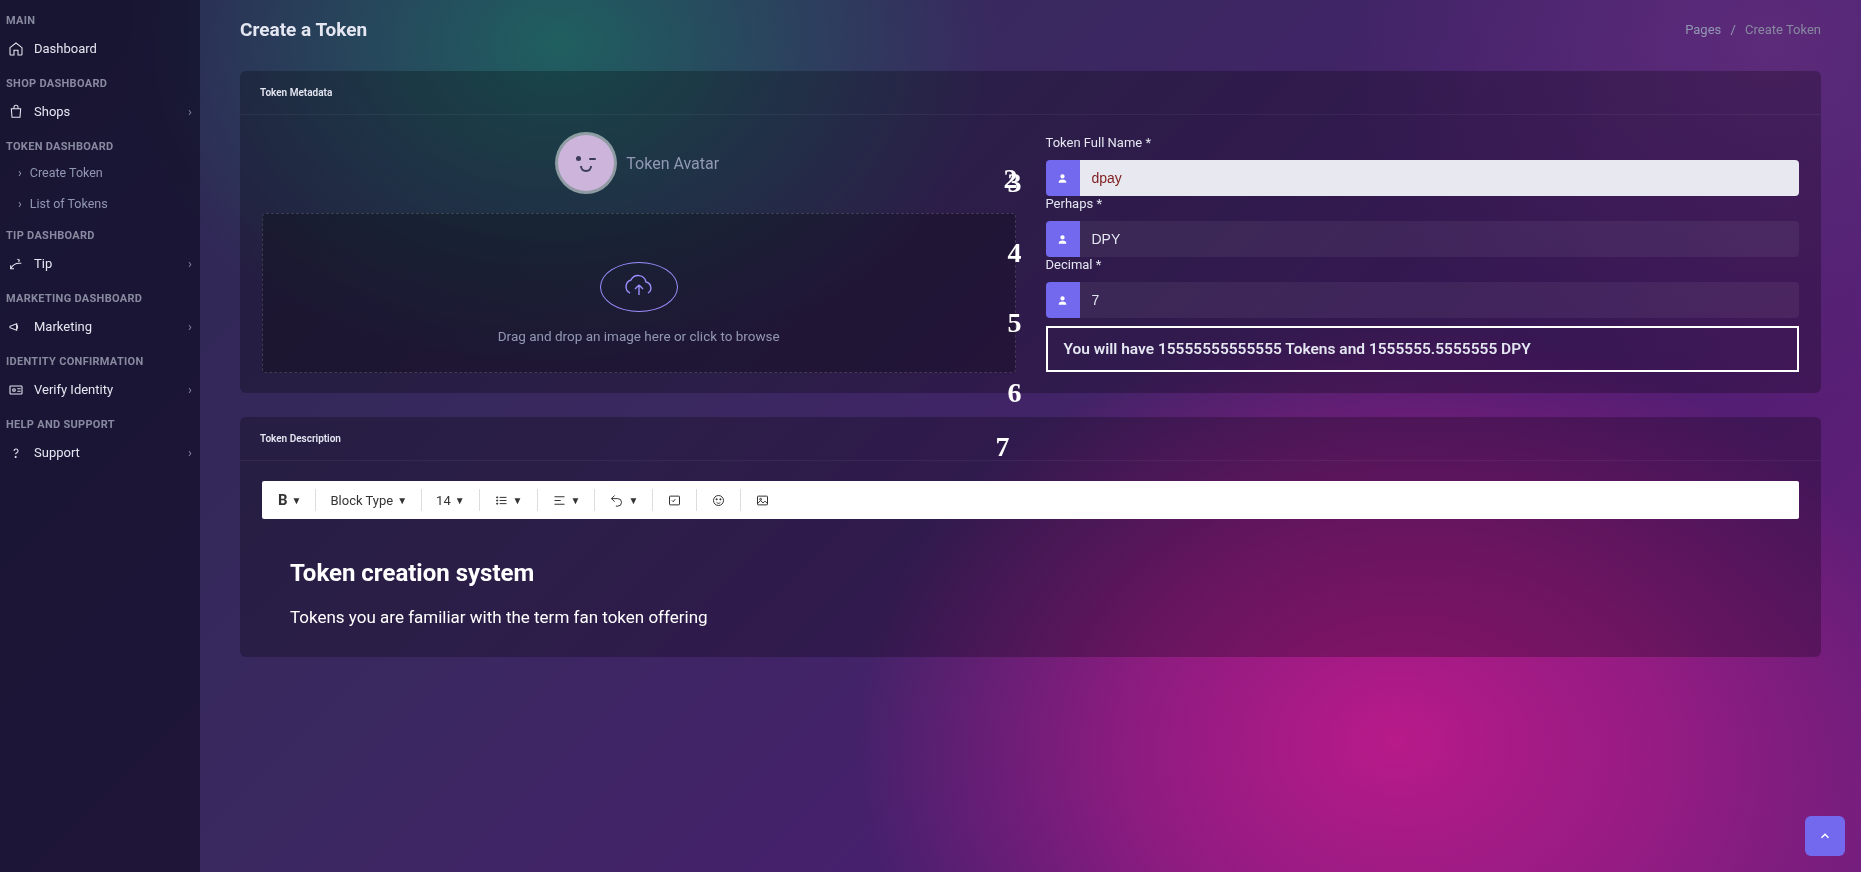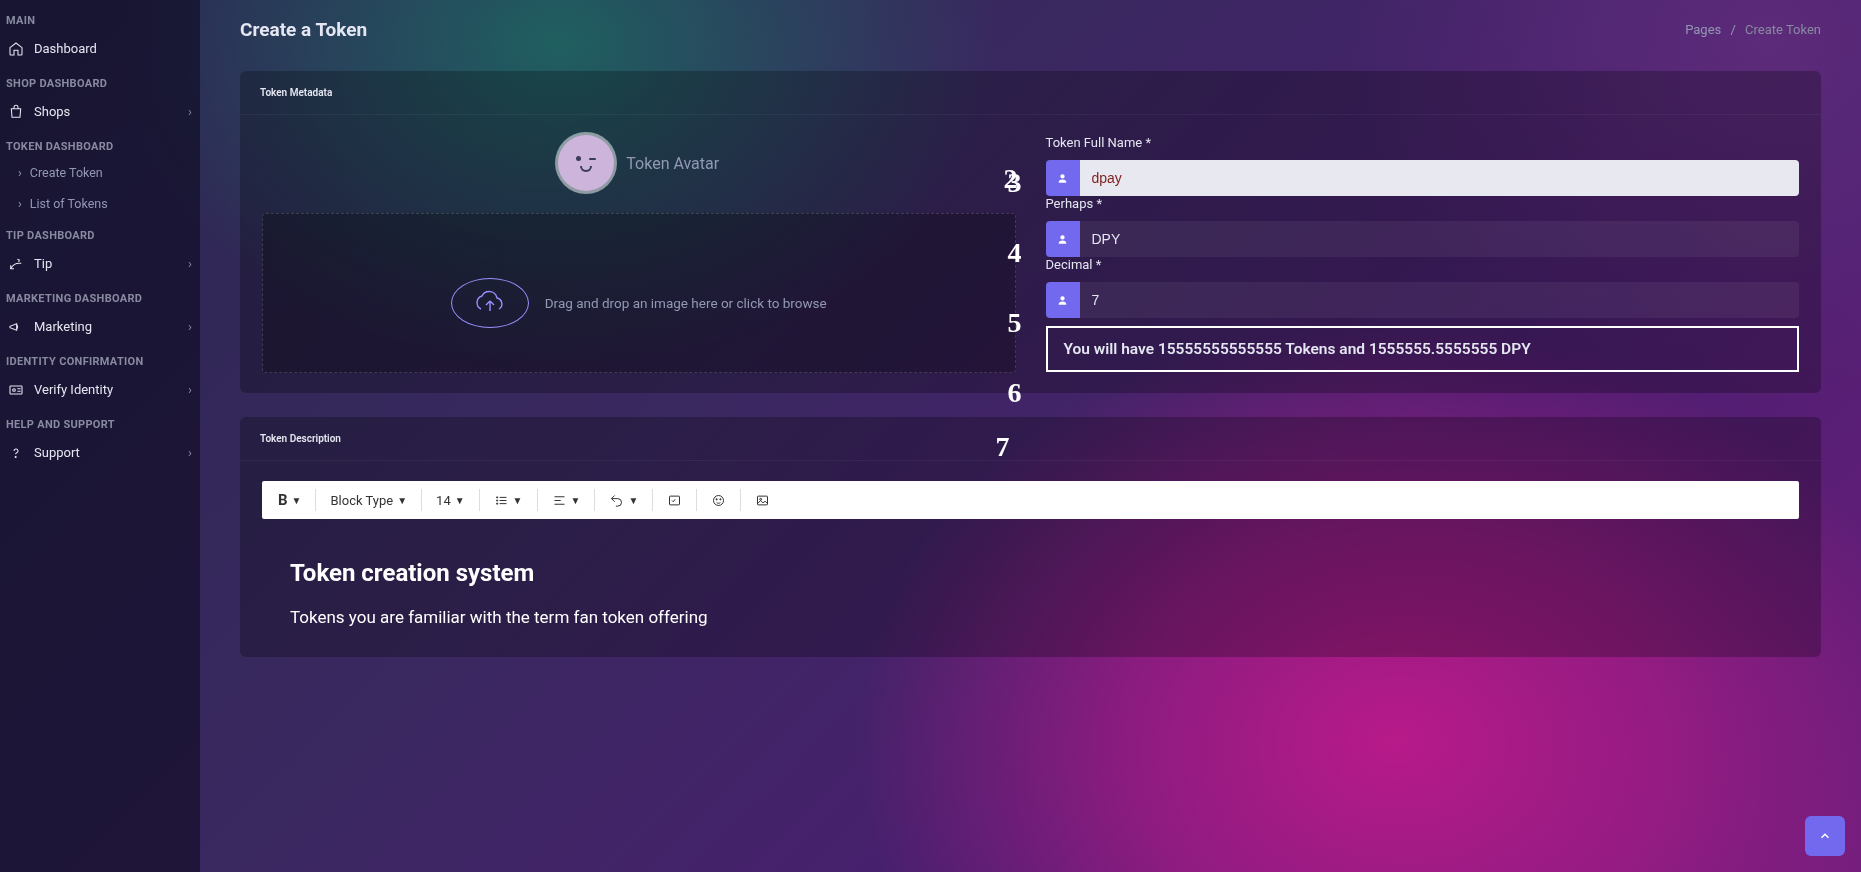--- a/index.html
+++ b/index.html
@@ -86,21 +86,21 @@
   .avatar-face::after { right:5px; height:2px; border-radius:2px; top:10px; width:7px; }
   .avatar-smile {
     position:absolute; bottom:6px; left:9px; width:12px; height:6px;
     border:2px solid #3a3a5a; border-top:none; border-radius:0 0 12px 12px;
   }
   .avatar-label { color: var(--text-dim2); font-size:16px; }
 
   .dropbox {
     border:1px dashed rgba(255,255,255,0.15); border-radius:4px;
     background: rgba(0,0,0,0.25);
-    height:160px; display:flex; align-items:center; justify-content:center;
+    height:160px; display:flex; flex-direction:column; align-items:center; justify-content:center;
     gap:16px; cursor:pointer; position:relative; padding-top: 20px;
   }
   .cloud-wrap {
     width:78px; height:50px; border:1.5px solid #9a8fff; border-radius:50%/50%;
     display:flex; align-items:center; justify-content:center;
   }
   .cloud-wrap svg { width:36px; height:26px; stroke:#9a8fff; fill:none; stroke-width:1.4; }
   .drop-text { color: var(--text-dim2); font-size:13.5px; }
 
   .field { margin-bottom:0; position:relative; }

